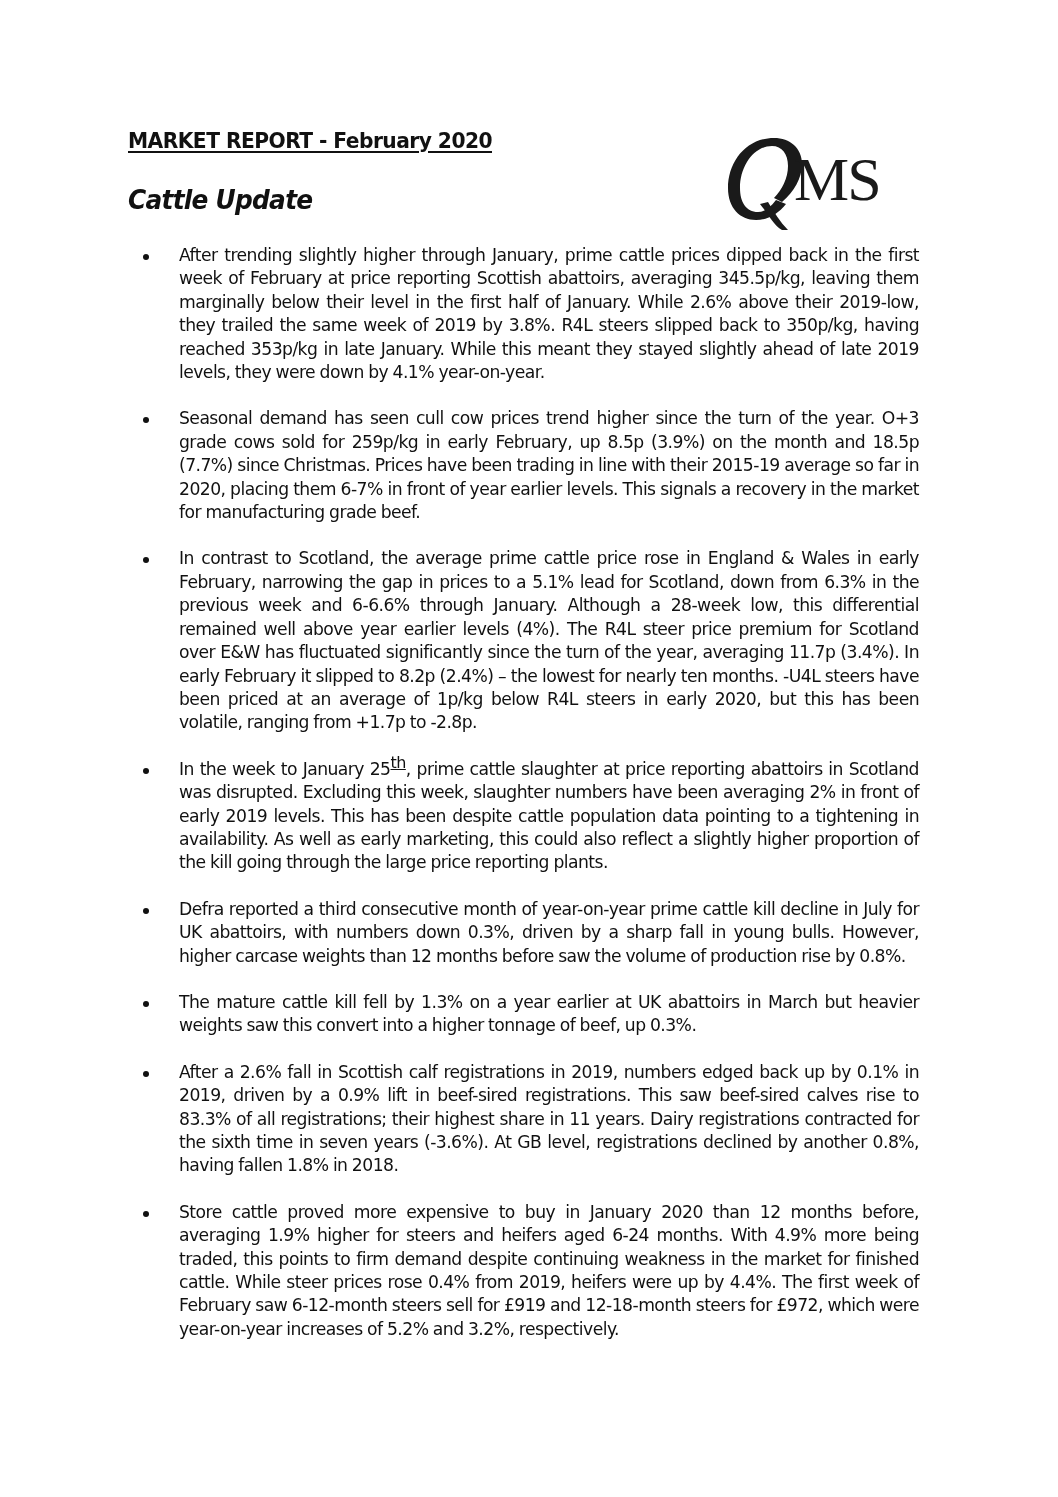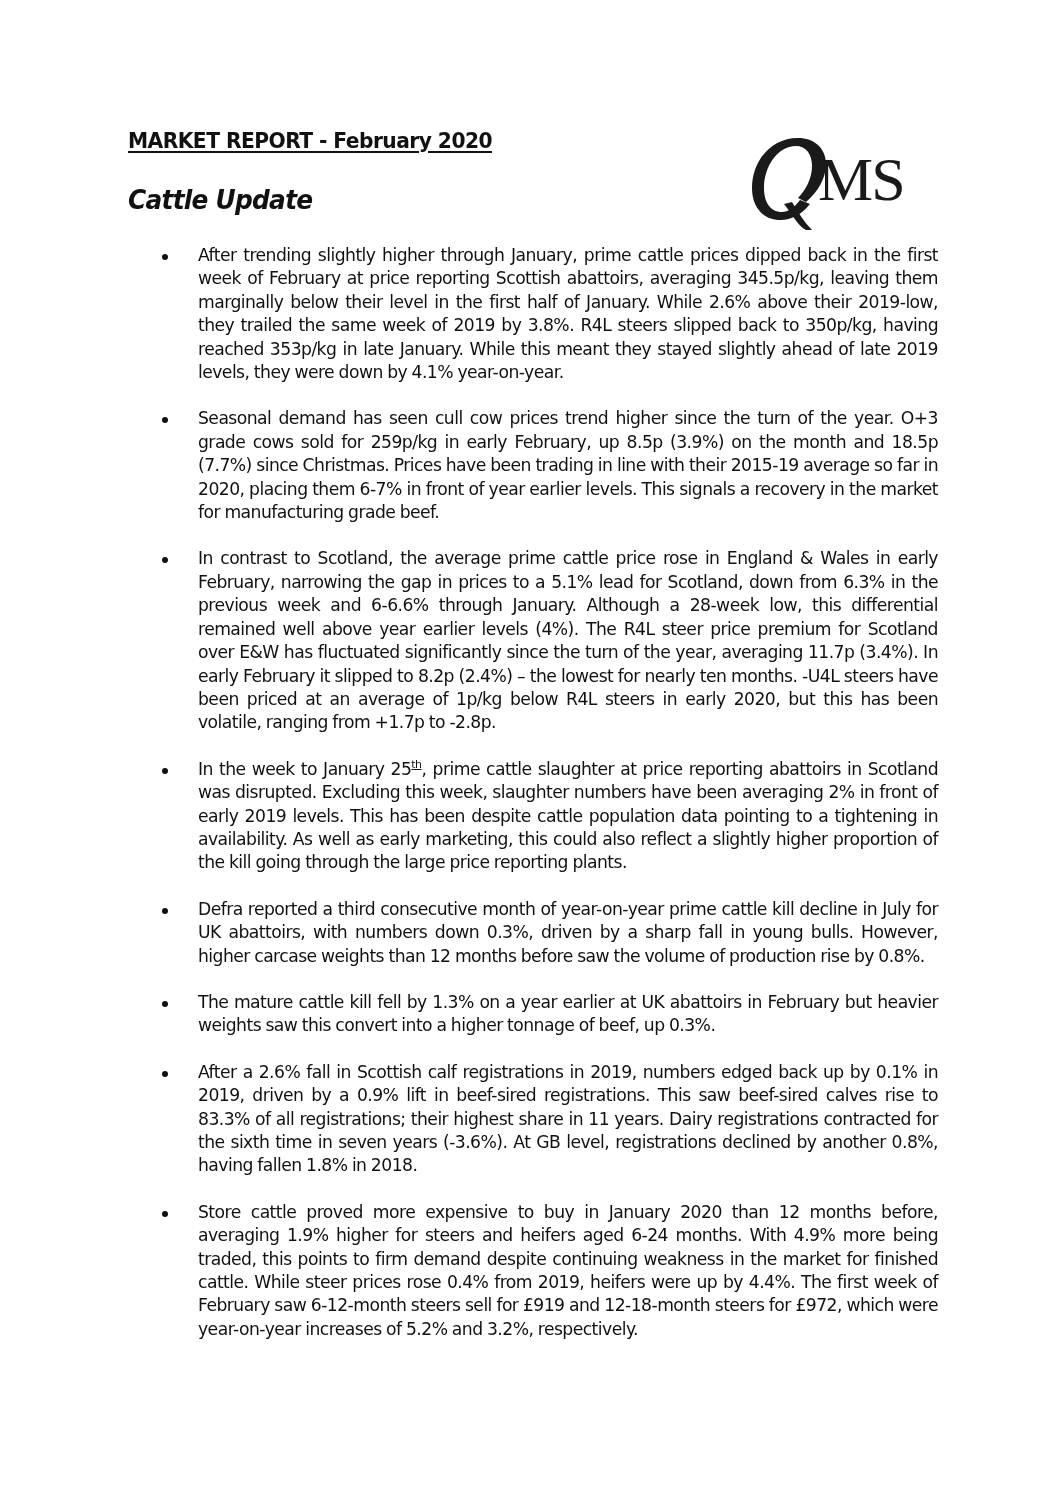--- a/index.html
+++ b/index.html
@@ -10,34 +10,34 @@
       font-family: "DejaVu Sans", sans-serif; font-weight: bold; font-size: 22px;
       text-decoration: underline; text-underline-offset: 3px; letter-spacing: -0.6px;
       transform: scaleX(0.92); transform-origin: left center; white-space: nowrap;
     }
     .section-title {
       position: absolute; left: 128px; top: 184px;
       font-family: "DejaVu Sans", sans-serif; font-weight: bold; font-style: italic; font-size: 27px;
       letter-spacing: -0.8px; transform: scaleX(0.92); transform-origin: left center; white-space: nowrap;
     }
     .logo {
-      position: absolute; left: 740px; top: 130px; width: 190px; height: 100px;
+      position: absolute; left: 716px; top: 130px; width: 190px; height: 100px;
     }
-    .bullets { position: absolute; left: 156px; top: 244px; width: 782px; margin: 0; padding: 0; list-style: none; }
+    .bullets { position: absolute; left: 137px; top: 244px; width: 782px; margin: 0; padding: 0; list-style: none; }
     .bullet {
       position: relative; padding-left: 42px;
       font-family: "DejaVu Sans", sans-serif; font-size: 17.2px; line-height: 23.4px;
       text-align: justify; letter-spacing: -0.55px; word-spacing: -0.5px;
       margin: 0 0 23px 0;
     }
     .bullet-dot {
       position: absolute; left: 6px; top: 10px; width: 6px; height: 6px; border-radius: 50%;
       background: #111111;
     }
-    sup { font-size: 11px; line-height: 0; text-decoration: underline; }
+    sup { font-size: 16px; line-height: 0; text-decoration: underline; }
   </style>
 </head>
 <body>
 
 <div class="page">
 
   <div class="report-title">MARKET REPORT - February 2020</div>
   <div class="section-title">Cattle Update</div>
 
   <div class="logo">
@@ -65,21 +65,21 @@
     <li class="bullet">
       <span class="bullet-dot"></span>
       <span><span>In the week to January 25</span><sup>th</sup><span>, prime cattle slaughter at price reporting abattoirs in Scotland was disrupted.  Excluding this week, slaughter numbers have been averaging 2% in front of early 2019 levels.  This has been despite cattle population data pointing to a tightening in availability.  As well as early marketing, this could also reflect a slightly higher proportion of the kill going through the large price reporting plants.</span></span>
     </li>
     <li class="bullet">
       <span class="bullet-dot"></span>
       <span>Defra reported a third consecutive month of year-on-year prime cattle kill decline in July for UK abattoirs, with numbers down 0.3%, driven by a sharp fall in young bulls.  However, higher carcase weights than 12 months before saw the volume of production rise by 0.8%.</span>
     </li>
     <li class="bullet">
       <span class="bullet-dot"></span>
-      <span>The mature cattle kill fell by 1.3% on a year earlier at UK abattoirs in February but heavier weights saw this convert into a higher tonnage of beef, up 0.3%.</span>
+      <span>The mature cattle kill fell by 1.3% on a year earlier at UK abattoirs in March but heavier weights saw this convert into a higher tonnage of beef, up 0.3%.</span>
     </li>
     <li class="bullet">
       <span class="bullet-dot"></span>
       <span>After a 2.6% fall in Scottish calf registrations in 2019, numbers edged back up by 0.1% in 2019, driven by a 0.9% lift in beef-sired registrations.  This saw beef-sired calves rise to 83.3% of all registrations; their highest share in 11 years.  Dairy registrations contracted for the sixth time in seven years (-3.6%).  At GB level, registrations declined by another 0.8%, having fallen 1.8% in 2018.</span>
     </li>
     <li class="bullet">
       <span class="bullet-dot"></span>
       <span>Store cattle proved more expensive to buy in January 2020 than 12 months before, averaging 1.9% higher for steers and heifers aged 6-24 months.  With 4.9% more being traded, this points to firm demand despite continuing weakness in the market for finished cattle.  While steer prices rose 0.4% from 2019, heifers were up by 4.4%. The first week of February saw 6-12-month steers sell for £919 and 12-18-month steers for £972, which were year-on-year increases of 5.2% and 3.2%, respectively.</span>
     </li>
   </ul>

